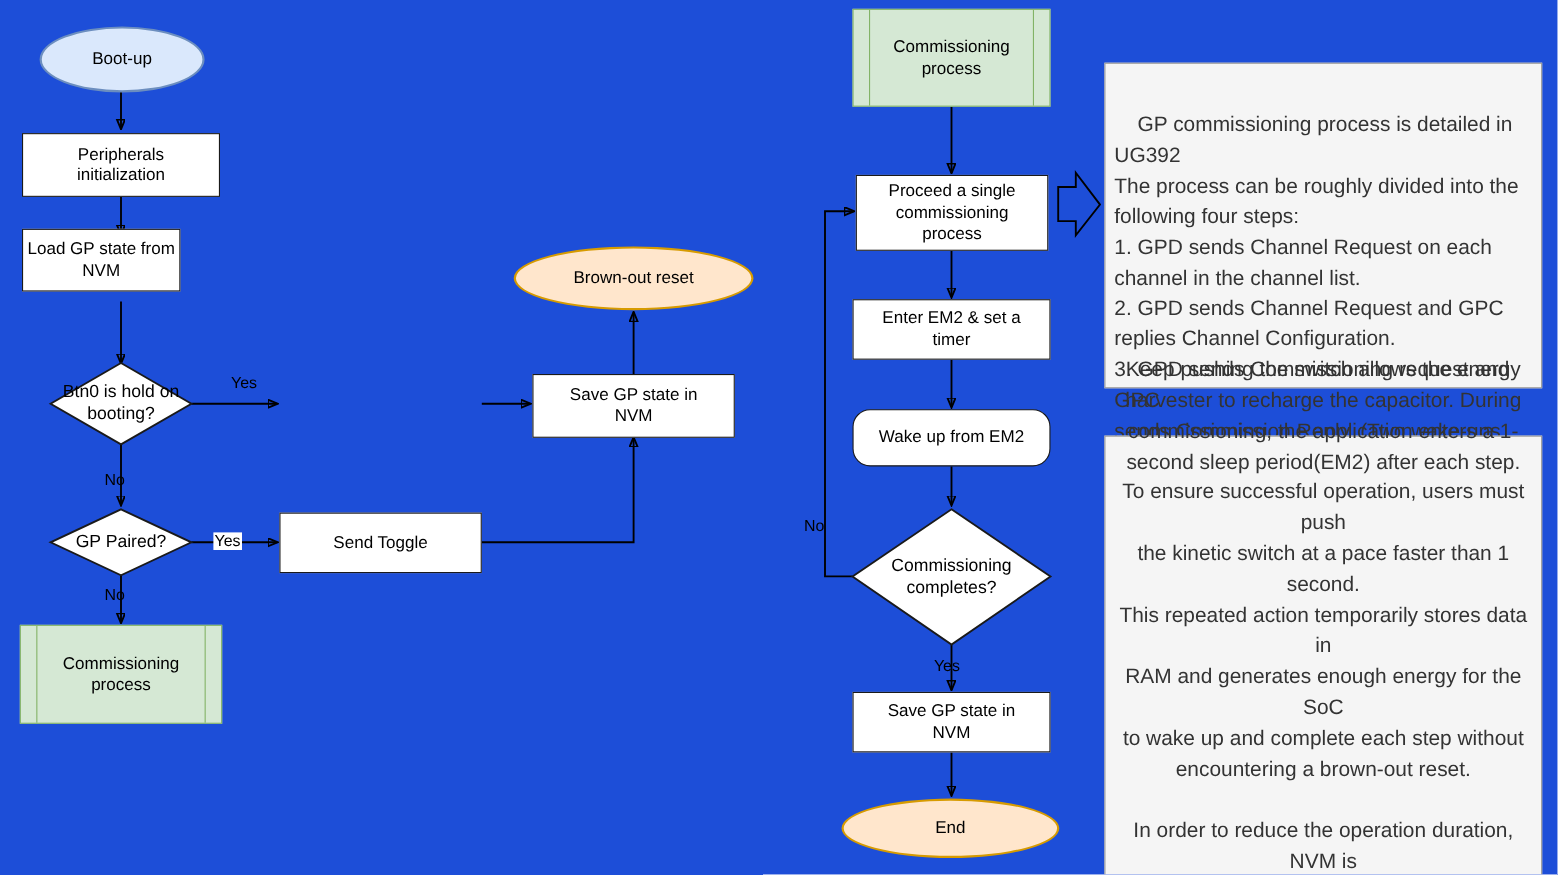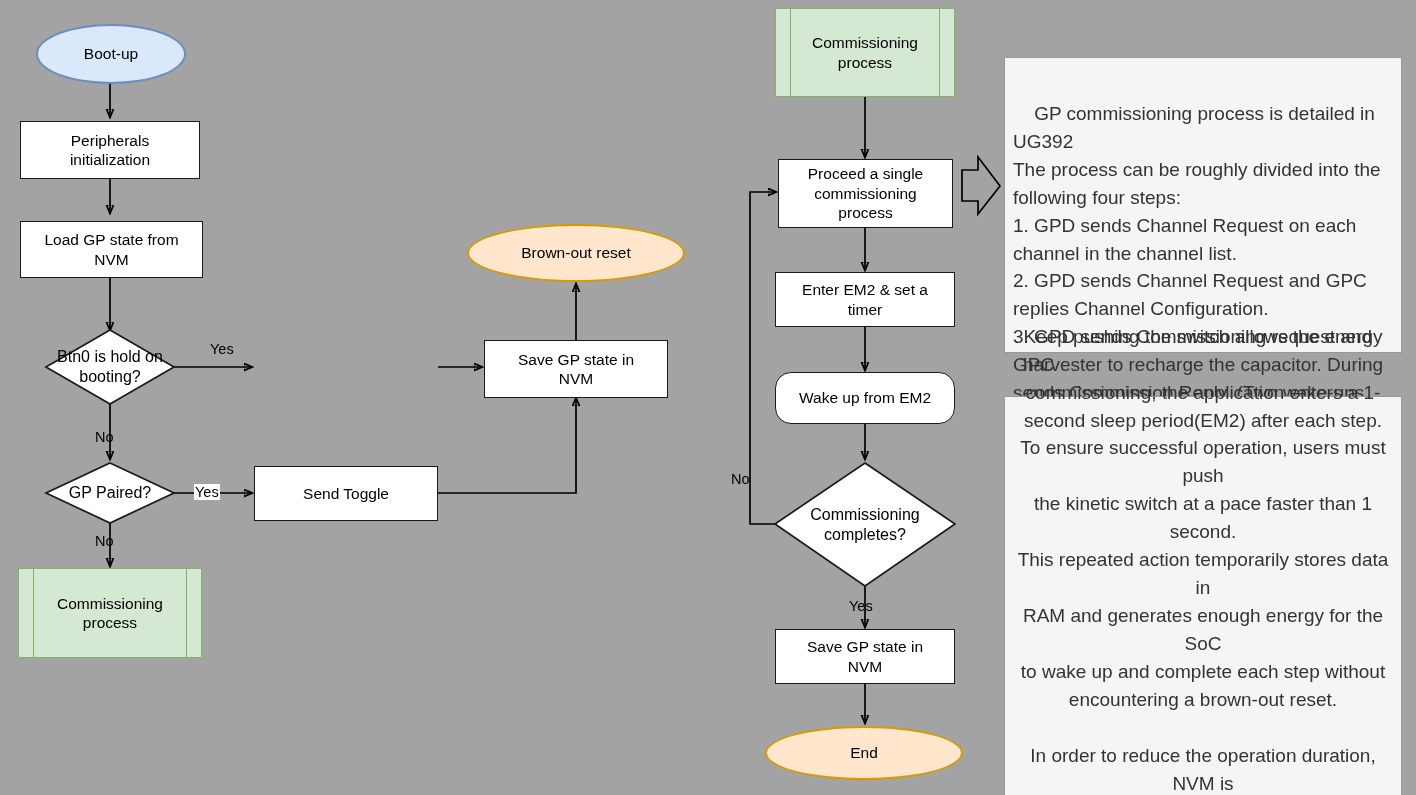--- a/index.html
+++ b/index.html
@@ -1,17 +1,17 @@
 <!DOCTYPE html>
 <html><head>
 <meta charset="utf-8">
 <style>
   html,body{margin:0;padding:0;background:#ffffff;}
   body{font-family:"Liberation Sans", sans-serif;}
-  #canvas{position:relative;width:1416px;height:795px;overflow:hidden;background:#a3a3a3;}
+  #canvas{position:relative;width:1416px;height:795px;overflow:hidden;background:#1d4ed8;}
 
   .node{position:absolute;box-sizing:border-box;display:flex;align-items:center;justify-content:center;text-align:center;color:#000;font-size:15.5px;line-height:1.25;}
 
   .proc{background:#ffffff;border:1.6px solid #1a1a1a;}
   .term{border-radius:50%;}
   .term-blue{background:#dae8fc;border:2.2px solid #6c8ebf;}
   .term-orange{background:#ffe6cc;border:2.6px solid #d79b00;}
 
   .decision{position:absolute;}
   .decision .dlabel{position:absolute;left:0;top:0;width:100%;height:100%;display:flex;align-items:center;justify-content:center;text-align:center;font-size:16px;line-height:1.25;color:#000;}
@@ -81,21 +81,21 @@
 
   <div class="node term term-blue" style="left:36px;top:24px;width:150px;height:60px;">
     <span>Boot-up</span>
   </div>
 
   <div class="node proc" style="left:20px;top:121px;width:180px;height:58px;">
     <span style="white-space:pre-line;">Peripherals
 initialization</span>
   </div>
 
-  <div class="node proc" style="left:20px;top:221px;width:183px;height:57px;">
+  <div class="node proc" style="left:20px;top:208px;width:144px;height:57px;">
     <span style="white-space:pre-line;">Load GP state from
 NVM</span>
   </div>
 
   <div class="decision" style="left:46px;top:330px;width:128px;height:74px;">
     <div class="dlabel" style="white-space:pre-line;">Btn0 is hold on
 booting?</div>
   </div>
 
 

